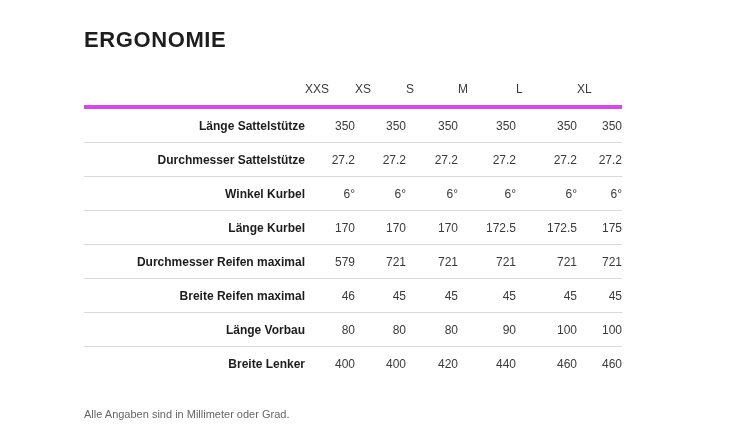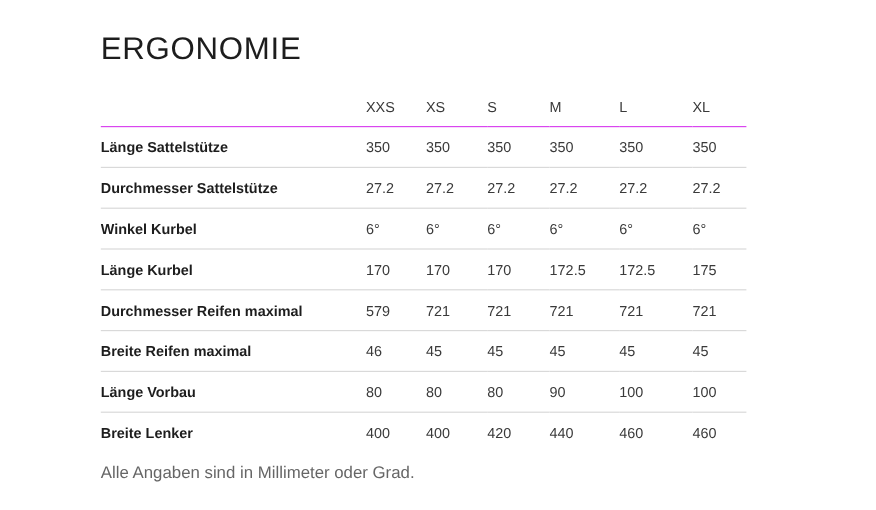--- a/index.html
+++ b/index.html
@@ -15,61 +15,61 @@
     overflow: hidden;
   }
   .wrap {
     position: absolute;
     left: 84px;
     top: 28px;
     width: 538px;
   }
   h1.page-title {
     margin: 0 0 26px 0;
-    font-size: 26px;
+    font-size: 22px;
     line-height: 24px;
-    font-weight: 400;
+    font-weight: 700;
     letter-spacing: 0.6px;
     color: #1d1d1d;
   }
   table.spec-table {
     border-collapse: collapse;
     table-layout: fixed;
     width: 538px;
   }
   table.spec-table th {
     text-align: left;
     font-weight: 400;
     font-size: 12px;
     line-height: 14px;
     color: #3a3a3a;
     padding: 4px 0 9px 0;
-    border-bottom: 1px solid #d946ef;
+    border-bottom: 4px solid #d946ef;
   }
   table.spec-table td {
-    text-align: left;
+    text-align: right;
     font-size: 12px;
     line-height: 14px;
     color: #3a3a3a;
     padding: 10px 0 9px 0;
     border-bottom: 1px solid #d9d9d9;
     white-space: nowrap;
     overflow: hidden;
   }
   table.spec-table td.row-label {
     font-weight: 700;
     color: #1d1d1d;
   }
   table.spec-table tbody tr:last-child td {
     border-bottom: none;
     margin-left: 44px;
   }
   p.footnote {
-    margin: 10px 0 0 0;
-    font-size: 14px;
+    margin: 28px 0 0 0;
+    font-size: 11px;
     line-height: 12px;
     color: #666666;
   }
 </style>
 </head>
 <body>
 
 <div class="wrap">
 
   <h1 class="page-title">ERGONOMIE</h1>

